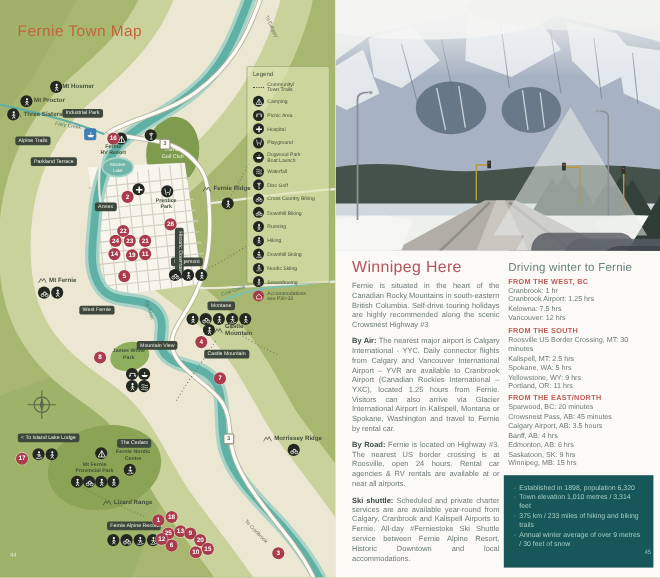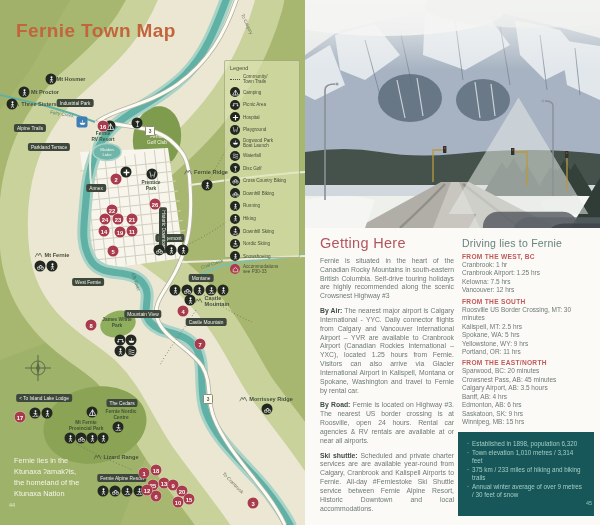--- a/index.html
+++ b/index.html
@@ -2,21 +2,21 @@
 <html><head>
 <meta charset="utf-8">
 <style>
   html,body{margin:0;padding:0;}
   body{width:600px;height:525px;overflow:hidden;font-family:"Liberation Sans",sans-serif;background:#fff;}
   .spread{position:relative;width:600px;height:525px;display:flex;}
 
   
   .map-page{position:relative;width:305px;height:525px;overflow:hidden;background:#a8b76f;}
   .map-svg{position:absolute;left:0;top:0;}
-  .map-title{position:absolute;left:16px;top:20px;font-size:19px;font-weight:bold;letter-spacing:.4px;color:#c2653c;}
+  .map-title{position:absolute;left:16px;top:20px;font-size:14px;font-weight:normal;letter-spacing:.4px;color:#c2653c;}
 
   .legend{position:absolute;left:224px;top:60px;width:76px;height:198px;background:rgba(222,229,180,.65);
           border:1px solid rgba(90,100,60,.35);border-radius:2px;padding:4px 4px 2px 5px;box-sizing:border-box;}
   .legend-title{font-size:5.5px;color:#44503c;margin-bottom:3px;}
   .lrow{display:flex;align-items:center;gap:3px;margin-bottom:2.6px;}
   .lrow .ltxt{font-size:4.6px;line-height:1.15;color:#44503c;white-space:pre-line;}
   .licon{flex:0 0 auto;width:10px;height:10px;border-radius:50%;background:#22281f;display:flex;align-items:center;justify-content:center;color:#fff;}
   .licon.red{background:#a93c4c;}
   .licon svg{width:7px;height:7px;}
   .ldots{flex:0 0 auto;width:10px;border-top:1.4px dotted #4a5440;margin:4px 0;}
@@ -589,24 +589,20 @@
     <div class="mk" style="left:153px;top:485px">25</div>
     <div class="mk" style="left:164px;top:483px">13</div>
     <div class="mk" style="left:173px;top:485px">9</div>
     <div class="mk" style="left:156px;top:496px">6</div>
     <div class="mk" style="left:182px;top:491px">20</div>
     <div class="mk" style="left:178px;top:502px">10</div>
     <div class="mk" style="left:189px;top:499px">15</div>
     <div class="mk" style="left:147px;top:490px">12</div>
     <div class="mk" style="left:253px;top:503px">3</div>
 
-    <div class="ktunaxa">Fernie lies in the
-Ktunaxa ʔamakʔis,
-the homeland of the
-Ktunaxa Nation</div>
     <div class="pagenum l">44</div>
   </section>
 
   <section class="right-page">
     <div class="photo">
       <svg width="295" height="228" viewBox="0 0 295 228">
         <defs>
           <linearGradient id="sky" x1="0" y1="0" x2="0" y2="1">
             <stop offset="0" stop-color="#eceeec"></stop>
               <stop offset="1" stop-color="#ccd4da"></stop>
@@ -703,29 +699,29 @@
           <use href="#sym-car" fill="#4a4f55" transform="translate(140,185) scale(0.6)"></use>
           <use href="#sym-car" fill="#5b6168" transform="translate(163,186) scale(0.7)"></use>
           <use href="#sym-car" fill="#3c4248" transform="translate(188,188) scale(0.8)"></use>
           <use href="#sym-car" fill="#555b63" transform="translate(212,190) scale(0.9)"></use>
         </g>
       </svg>
     </div>
 
     <div class="content">
       <div class="col-a">
-        <h1 class="gh">Getting Here</h1>
+        <h1 class="gh">Winnipeg Here</h1>
         <p>Fernie is situated in the heart of the Canadian Rocky Mountains in south-eastern British Columbia. Self-drive touring holidays are highly recommended along the scenic Crowsnest Highway #3</p>
         <p><b>By Air:</b> <span>The nearest major airport is Calgary International - YYC. Daily connector flights from Calgary and Vancouver International Airport – YVR are available to Cranbrook Airport (Canadian Rockies International – YXC), located 1.25 hours from Fernie. Visitors can also arrive via Glacier International Airport in Kalispell, Montana or Spokane, Washington and travel to Fernie by rental car.</span></p>
         <p><b>By Road:</b> <span>Fernie is located on Highway #3. The nearest US border crossing is at Roosville, open 24 hours. Rental car agencies &amp; RV rentals are available at or near all airports.</span></p>
         <p><b>Ski shuttle:</b> <span>Scheduled and private charter services are are available year-round from Calgary, Cranbrook and Kalispell Airports to Fernie. All-day #Ferniestoke Ski Shuttle service between Fernie Alpine Resort, Historic Downtown and local accommodations.</span></p>
       </div>
 
       <div class="col-b">
-        <h2 class="dt">Driving lies to Fernie</h2>
+        <h2 class="dt">Driving winter to Fernie</h2>
         <div class="dsec">
           <h3>FROM THE WEST, BC</h3>
           <div>Cranbrook: 1 hr</div>
           <div>Cranbrook Airport: 1.25 hrs</div>
           <div>Kelowna: 7.5 hrs</div>
           <div>Vancouver: 12 hrs</div>
         </div>
         <div class="dsec">
           <h3>FROM THE SOUTH</h3>
           <div>Roosville US Border Crossing, MT: 30 minutes</div>

